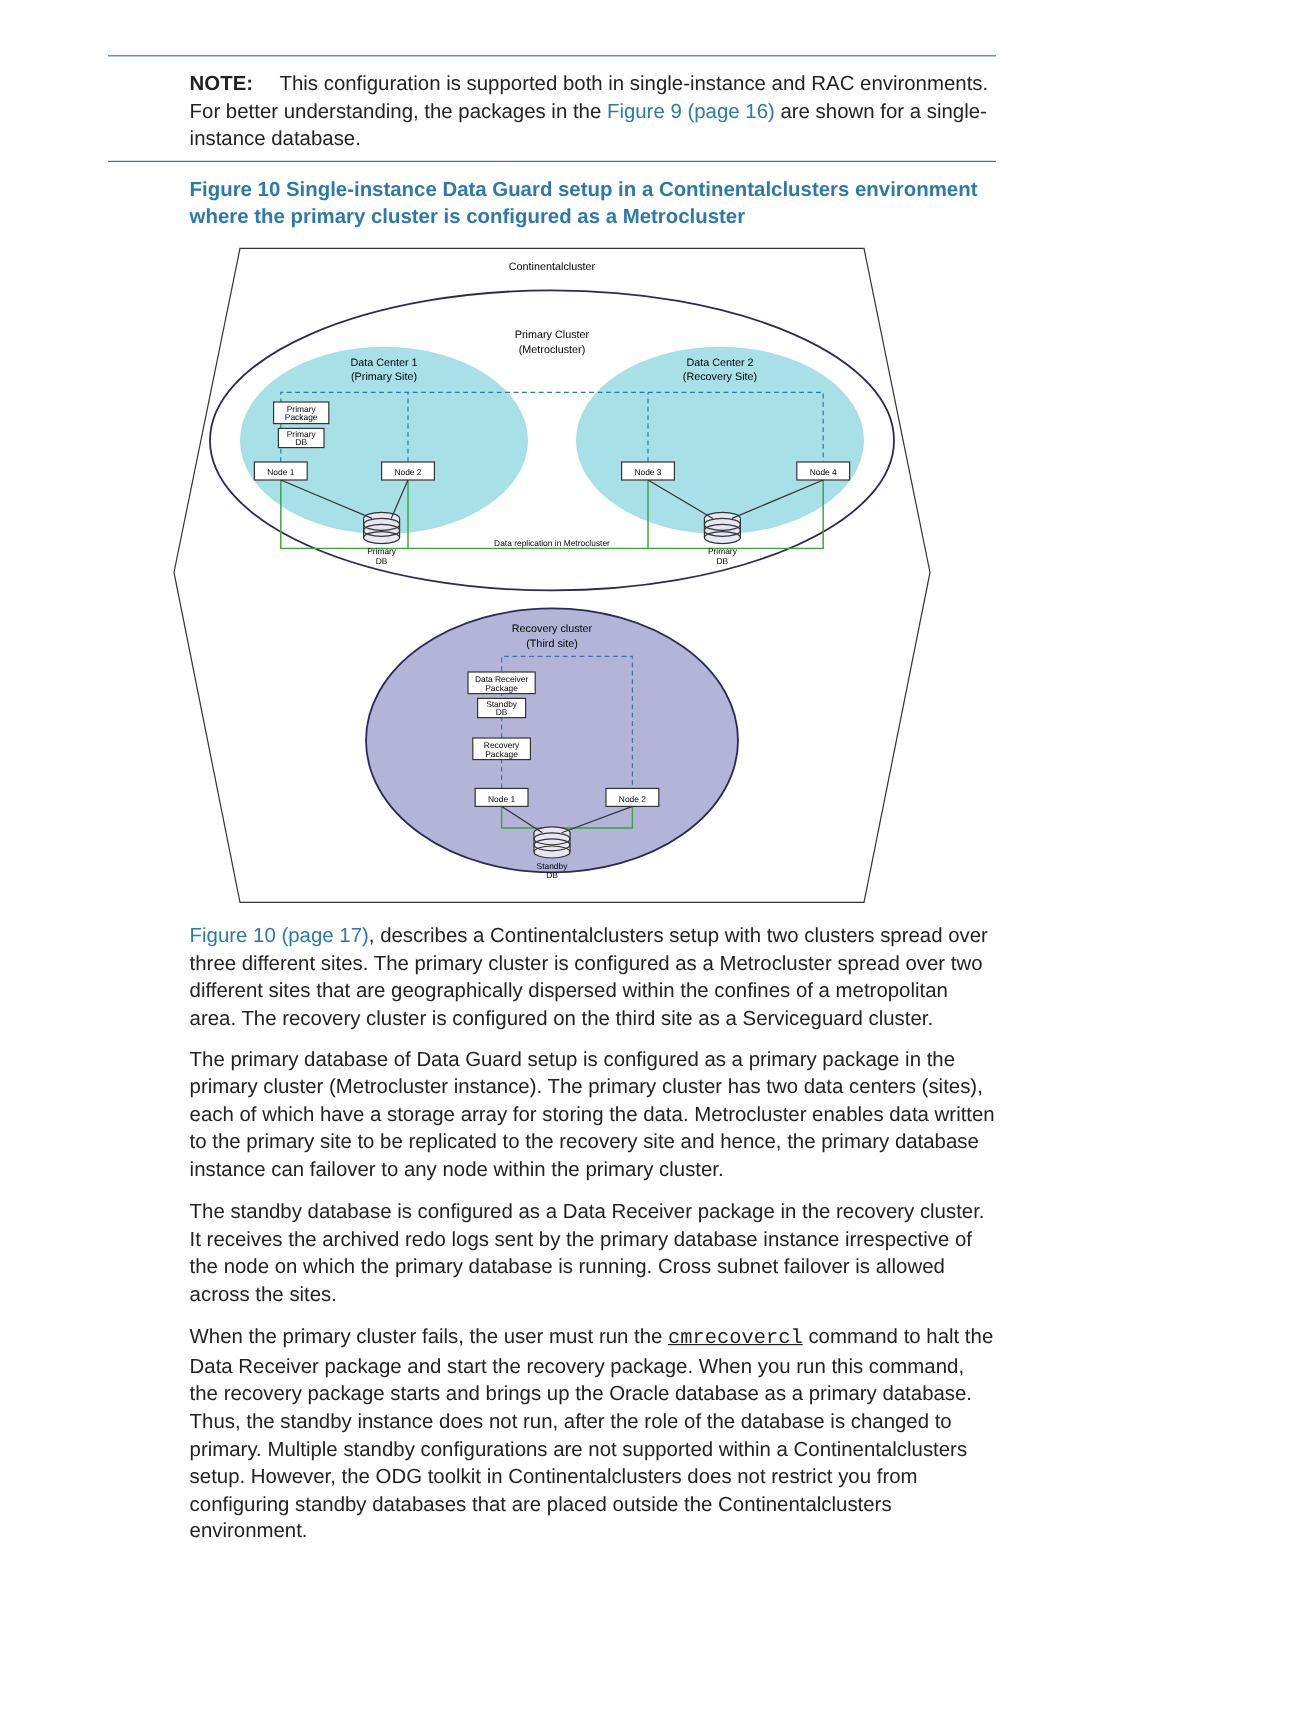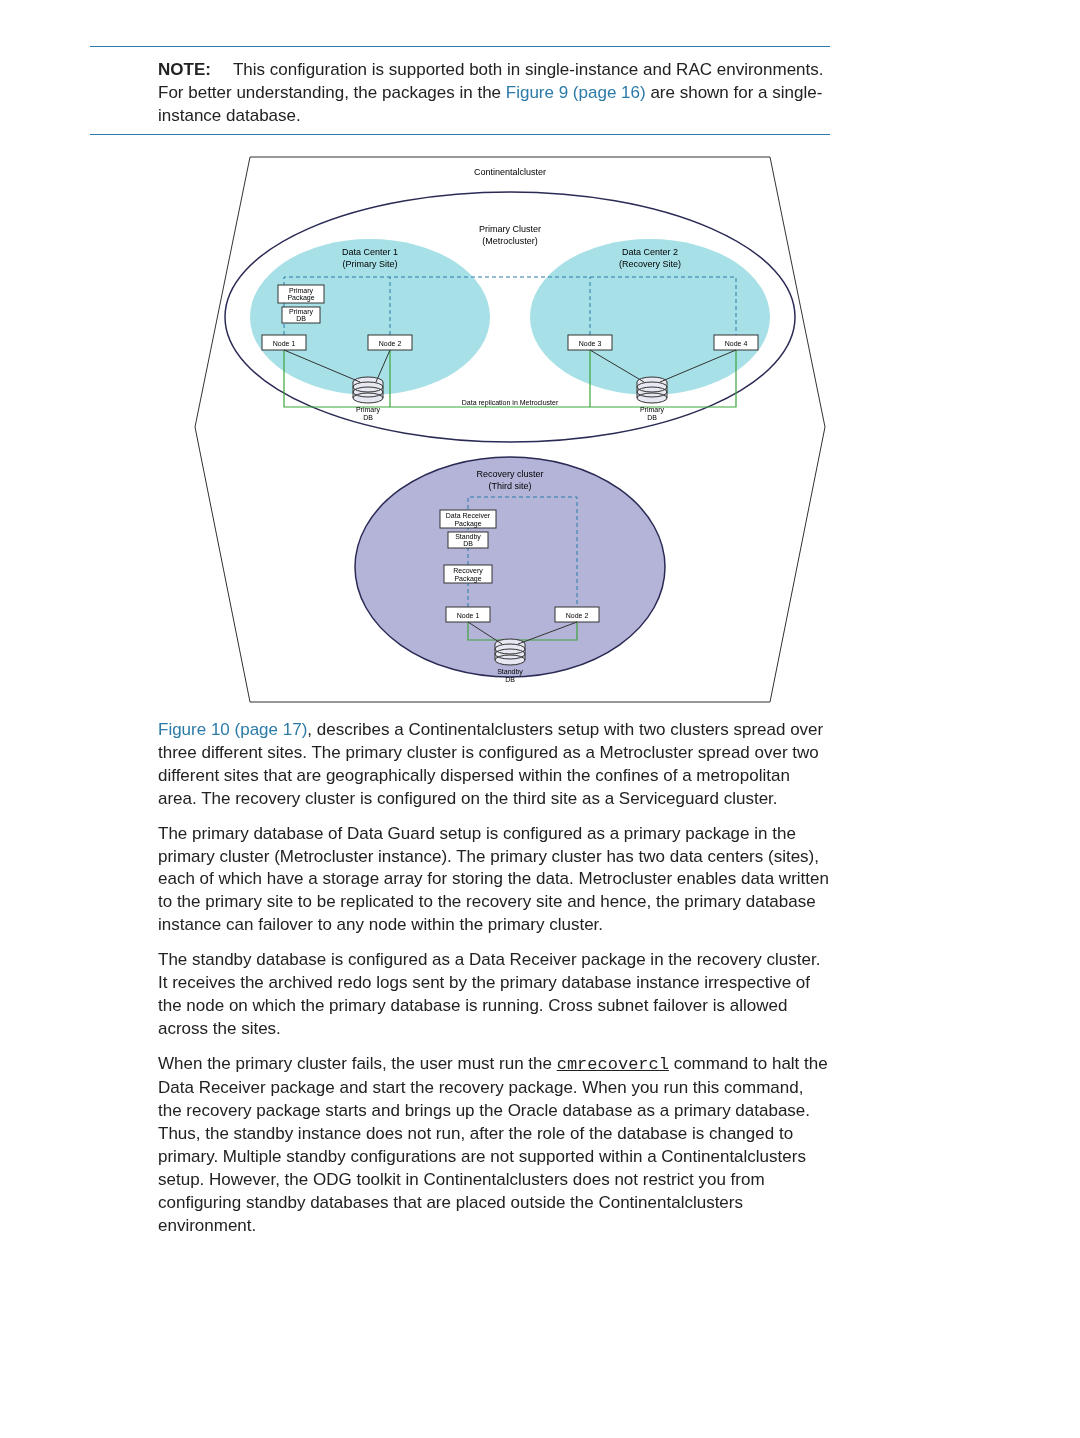--- a/index.html
+++ b/index.html
@@ -46,21 +46,21 @@
     font-size: 17px;
     line-height: 1.35;
     margin-top: 12px;
     margin-bottom: 3px;
     font-family: Verdana, Geneva, sans-serif;
   }
   
   .diagram-wrap {
     margin: 4px 0 8px 0;
     display: flex;
-    justify-content: flex-end;
+    justify-content: center;
   }
   svg.diagram {
     width: 640px;
     height: 560px;
   }
   .small { font-size: 9px; font-family: Arial, sans-serif; }
   .tiny { font-size: 7px; font-family: Arial, sans-serif; }
   .body-para {
     margin-left: 68px;
     font-size: 17px;
@@ -84,20 +84,21 @@
 <body>
 
 <div class="page">
   <hr class="hr">
   <div class="note-block">
     <span class="note-label">NOTE:</span><span>This configuration is supported both in single-instance and RAC environments. For better understanding, the packages in the </span><span class="link">Figure 9 (page 16)</span><span> are shown for a single-instance database.</span>
   </div>
   <hr class="hr">
 
 
+  <div class="figure-caption">Figure 10  Single-instance Data Guard setup in a Continentalclusters environment where the primary cluster is configured as a Metrocluster</div>
 
   <div class="diagram-wrap">
     <svg class="diagram" viewBox="0 0 640 560">
 
       <polygon points="60,10 580,10 635,280 580,555 60,555 5,280" fill="none" stroke="#333" stroke-width="1"></polygon>
       <text x="320" y="28" text-anchor="middle" class="small">Continentalcluster</text>
 
       <ellipse cx="320" cy="170" rx="285" ry="125" fill="none" stroke="#2a2a55" stroke-width="1.5"></ellipse>
       <text x="320" y="85" text-anchor="middle" class="small">Primary Cluster</text>
       <text x="320" y="97" text-anchor="middle" class="small">(Metrocluster)</text>

